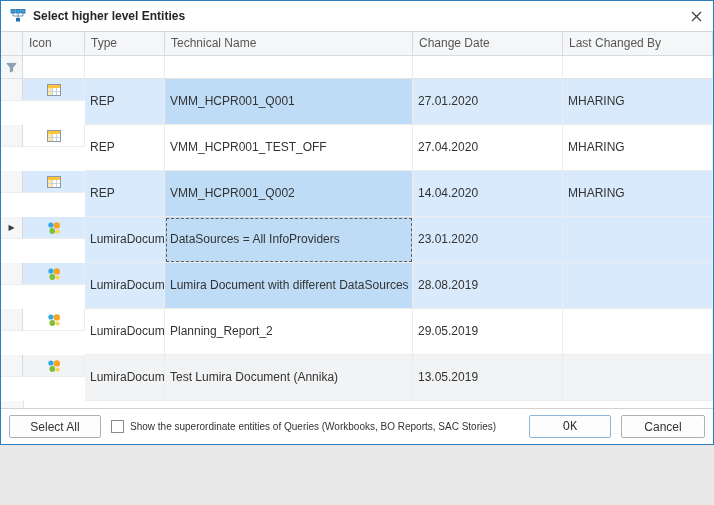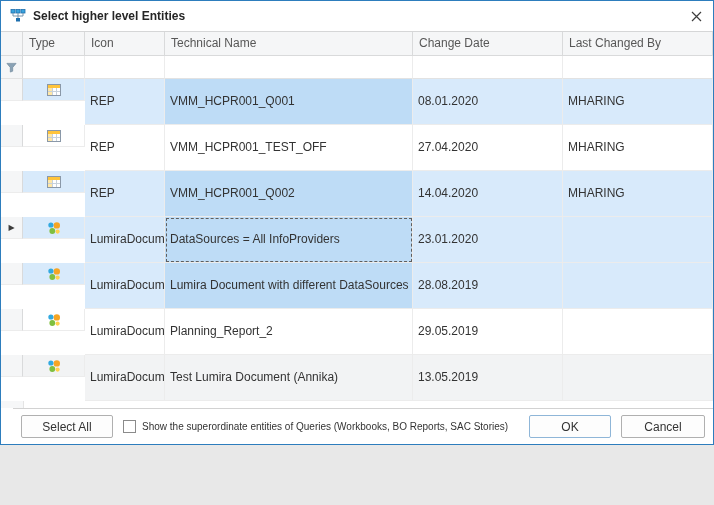--- a/index.html
+++ b/index.html
@@ -28,26 +28,26 @@
                font-size:8px; line-height:22px; color:#3c3c3c; }
   .dcell.icon-cell { display:flex; align-items:center; justify-content:center; padding:0; }
   .data-row.alt .dcell:not(.ind) { background:#f2f3f4; }
   .data-row.selected .dcell:not(.ind) { background:#d8eafb; }
   .data-row.selected .dcell.tn { background:#bedcf6; }
   .focus-cell { outline:1px dashed #5f5f5f; outline-offset:-2px; }
   .grid-filler { flex:1; position:relative; background:#fff; }
   .grid-filler::before { content:''; position:absolute; left:0; top:0; bottom:0; width:22px;
                          background:#f6f7f8; border-right:1px solid #e4e4e4; }
   
-  .footer { position:absolute; left:12px; right:0; bottom:0; height:36px; box-sizing:border-box;
+  .footer { position:absolute; left:0; right:0; bottom:0; height:36px; box-sizing:border-box;
             border-top:1px solid #d2d2d2; background:#fff; display:flex; align-items:center; padding:0 8px; }
   .btn { height:23px; box-sizing:border-box; background:#fdfdfd; border:1px solid #b0b0b0; border-radius:2px;
          font-size:12px; color:#333; display:flex; align-items:center; justify-content:center; cursor:pointer; }
   .btn-select-all { width:92px; }
-  .btn-ok { width:82px; border-color:#8fb6d8; margin-right:10px; }
+  .btn-ok { width:82px; border-color:#8fb6d8; margin-right:10px;font-family:Liberation Mono, monospace; }
   .btn-cancel { width:84px; }
   .cb-wrap { display:flex; align-items:center; margin-left:10px; cursor:pointer; }
   .checkbox { width:13px; height:13px; box-sizing:border-box; border:1px solid #8b8b8b; background:#fff; flex:0 0 auto; }
   .cb-label { font-size:10px; color:#333; margin-left:6px; white-space:nowrap; }
   .footer-spacer { flex:1; }
 </style>
 </head>
 <body>
 
 <div class="dialog">
@@ -67,22 +67,22 @@
       <svg width="11" height="11" viewBox="0 0 11 11">
         <path d="M1 1 L10 10 M10 1 L1 10" stroke="#3d3d3d" stroke-width="1.2"></path>
       </svg>
     </span>
   </div>
 
   <div class="grid">
     <div class="grid-row">
       <div class="hcell ind"></div>
 
-    <div class="hcell">Type</div>
-        <div class="hcell">Icon</div>
+    <div class="hcell">Icon</div>
+        <div class="hcell">Type</div>
         <div class="hcell">Technical Name</div>
         <div class="hcell">Change Date</div>
         <div class="hcell">Last Changed By</div>
       </div>
 
     <div class="grid-row">
       <div class="fcell ind">
         <svg width="11" height="11" viewBox="0 0 12 12">
           <path d="M1 1.5 h10 L7.3 6 v4 L4.7 11 V6 Z" fill="#8aa2b5" stroke="#6d8699" stroke-width="0.7"></path>
         </svg>
@@ -100,21 +100,21 @@
           <div class="dcell icon-cell">
             <svg width="16" height="16" viewBox="0 0 16 16">
               <rect x="1.5" y="2.5" width="13" height="11" fill="#ffffff" stroke="#8a98a8"></rect>
               <rect x="2" y="3" width="12" height="3" fill="#ffc43b"></rect>
               <rect x="2" y="6" width="4" height="7" fill="#ffe7a6"></rect>
               <path d="M6.5 6 v7 M10.5 6 v7 M2 9.5 h12" stroke="#c7d1da" stroke-width="1" fill="none"></path>
             </svg>
           </div>
           <div class="dcell">REP</div>
           <div class="dcell tn">VMM_HCPR001_Q001</div>
-          <div class="dcell">08.01.2020</div>
+          <div class="dcell">27.01.2020</div>
           <div class="dcell">MHARING</div>
         </div>
         <div class="grid-row data-row">
           <div class="dcell ind"></div>
           <div class="dcell icon-cell">
             <svg width="16" height="16" viewBox="0 0 16 16">
               <rect x="1.5" y="2.5" width="13" height="11" fill="#ffffff" stroke="#8a98a8"></rect>
               <rect x="2" y="3" width="12" height="3" fill="#ffc43b"></rect>
               <rect x="2" y="6" width="4" height="7" fill="#ffe7a6"></rect>
               <path d="M6.5 6 v7 M10.5 6 v7 M2 9.5 h12" stroke="#c7d1da" stroke-width="1" fill="none"></path>

